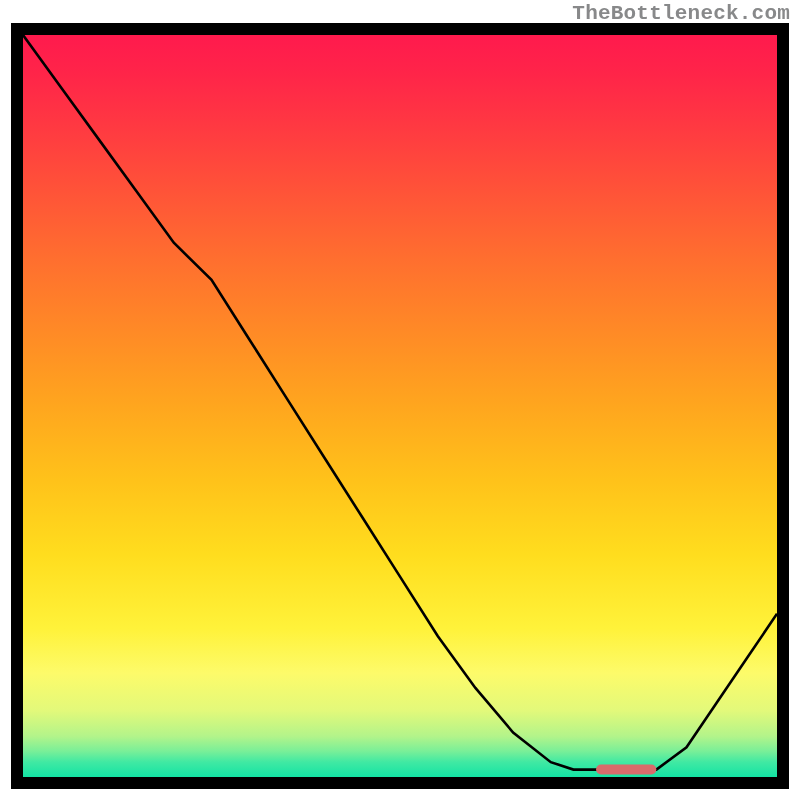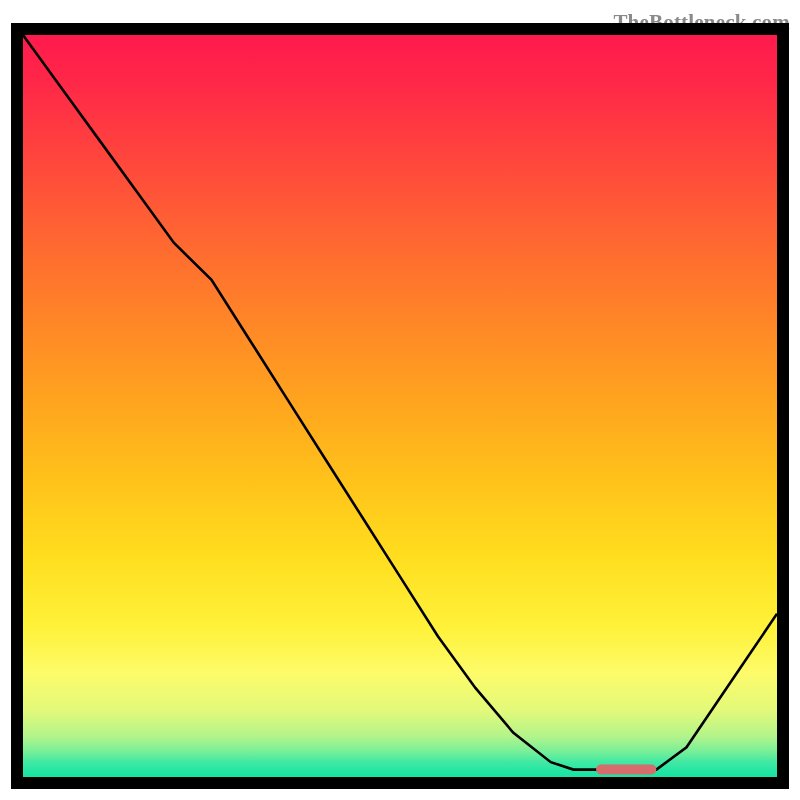--- a/index.html
+++ b/index.html
@@ -27,23 +27,23 @@
     height: 742px;
     overflow: hidden;
   }
   .plot-svg {
     display: block;
     width: 754px;
     height: 742px;
   }
   .watermark {
     position: absolute;
-    top: 10px;
+    top: 2px;
     right: 10px;
-    font-family: Liberation Serif, serif;
+    font-family: Liberation Mono, monospace;
     font-size: 21px;
     font-weight: 600;
     color: #88898a;
     letter-spacing: 0.2px;
   }
 </style>
 </head>
 <body>
 
 <div class="watermark">TheBottleneck.com</div>

